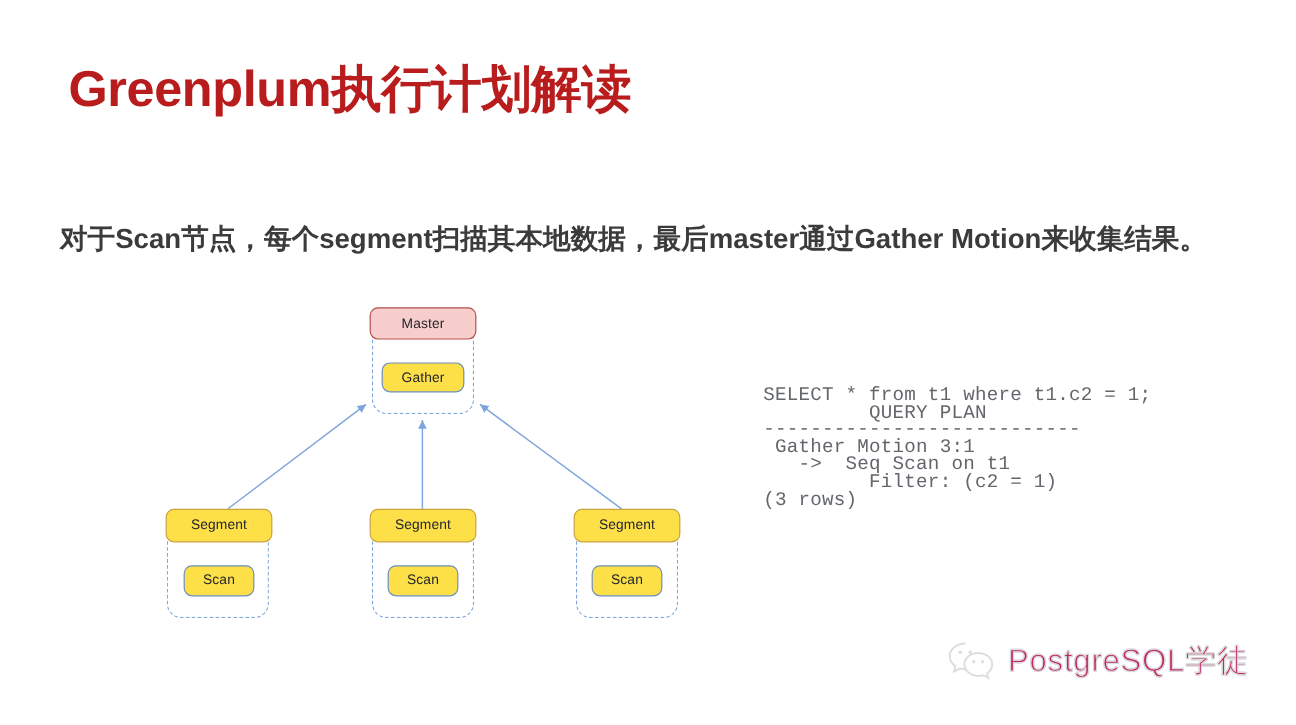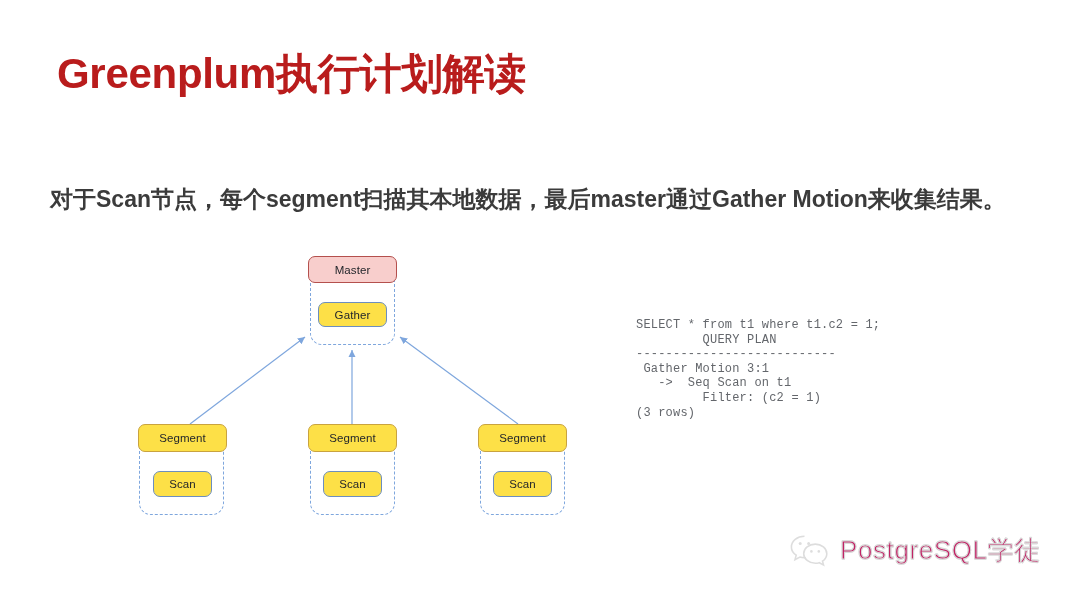--- a/index.html
+++ b/index.html
@@ -93,21 +93,21 @@
     background: #fde047;
     border: 1.2px solid #c9a33f;
   }
 
   
   #queryplan {
     position: absolute;
     left: 636px;
     top: 306px;
     font-family: "Liberation Mono", "DejaVu Sans Mono", monospace;
-    font-size: 12px;
+    font-size: 16px;
     line-height: 14.6px;
     color: #63666b;
     white-space: pre;
     letter-spacing: 0.2px;
   }
 
   
   #watermark {
     position: absolute;
     left: 789px;

